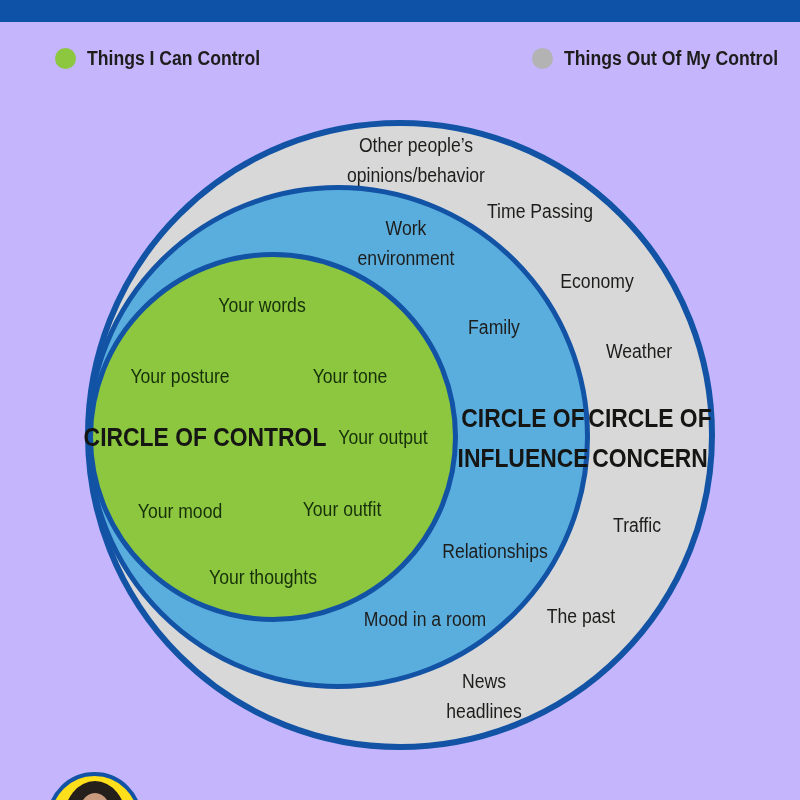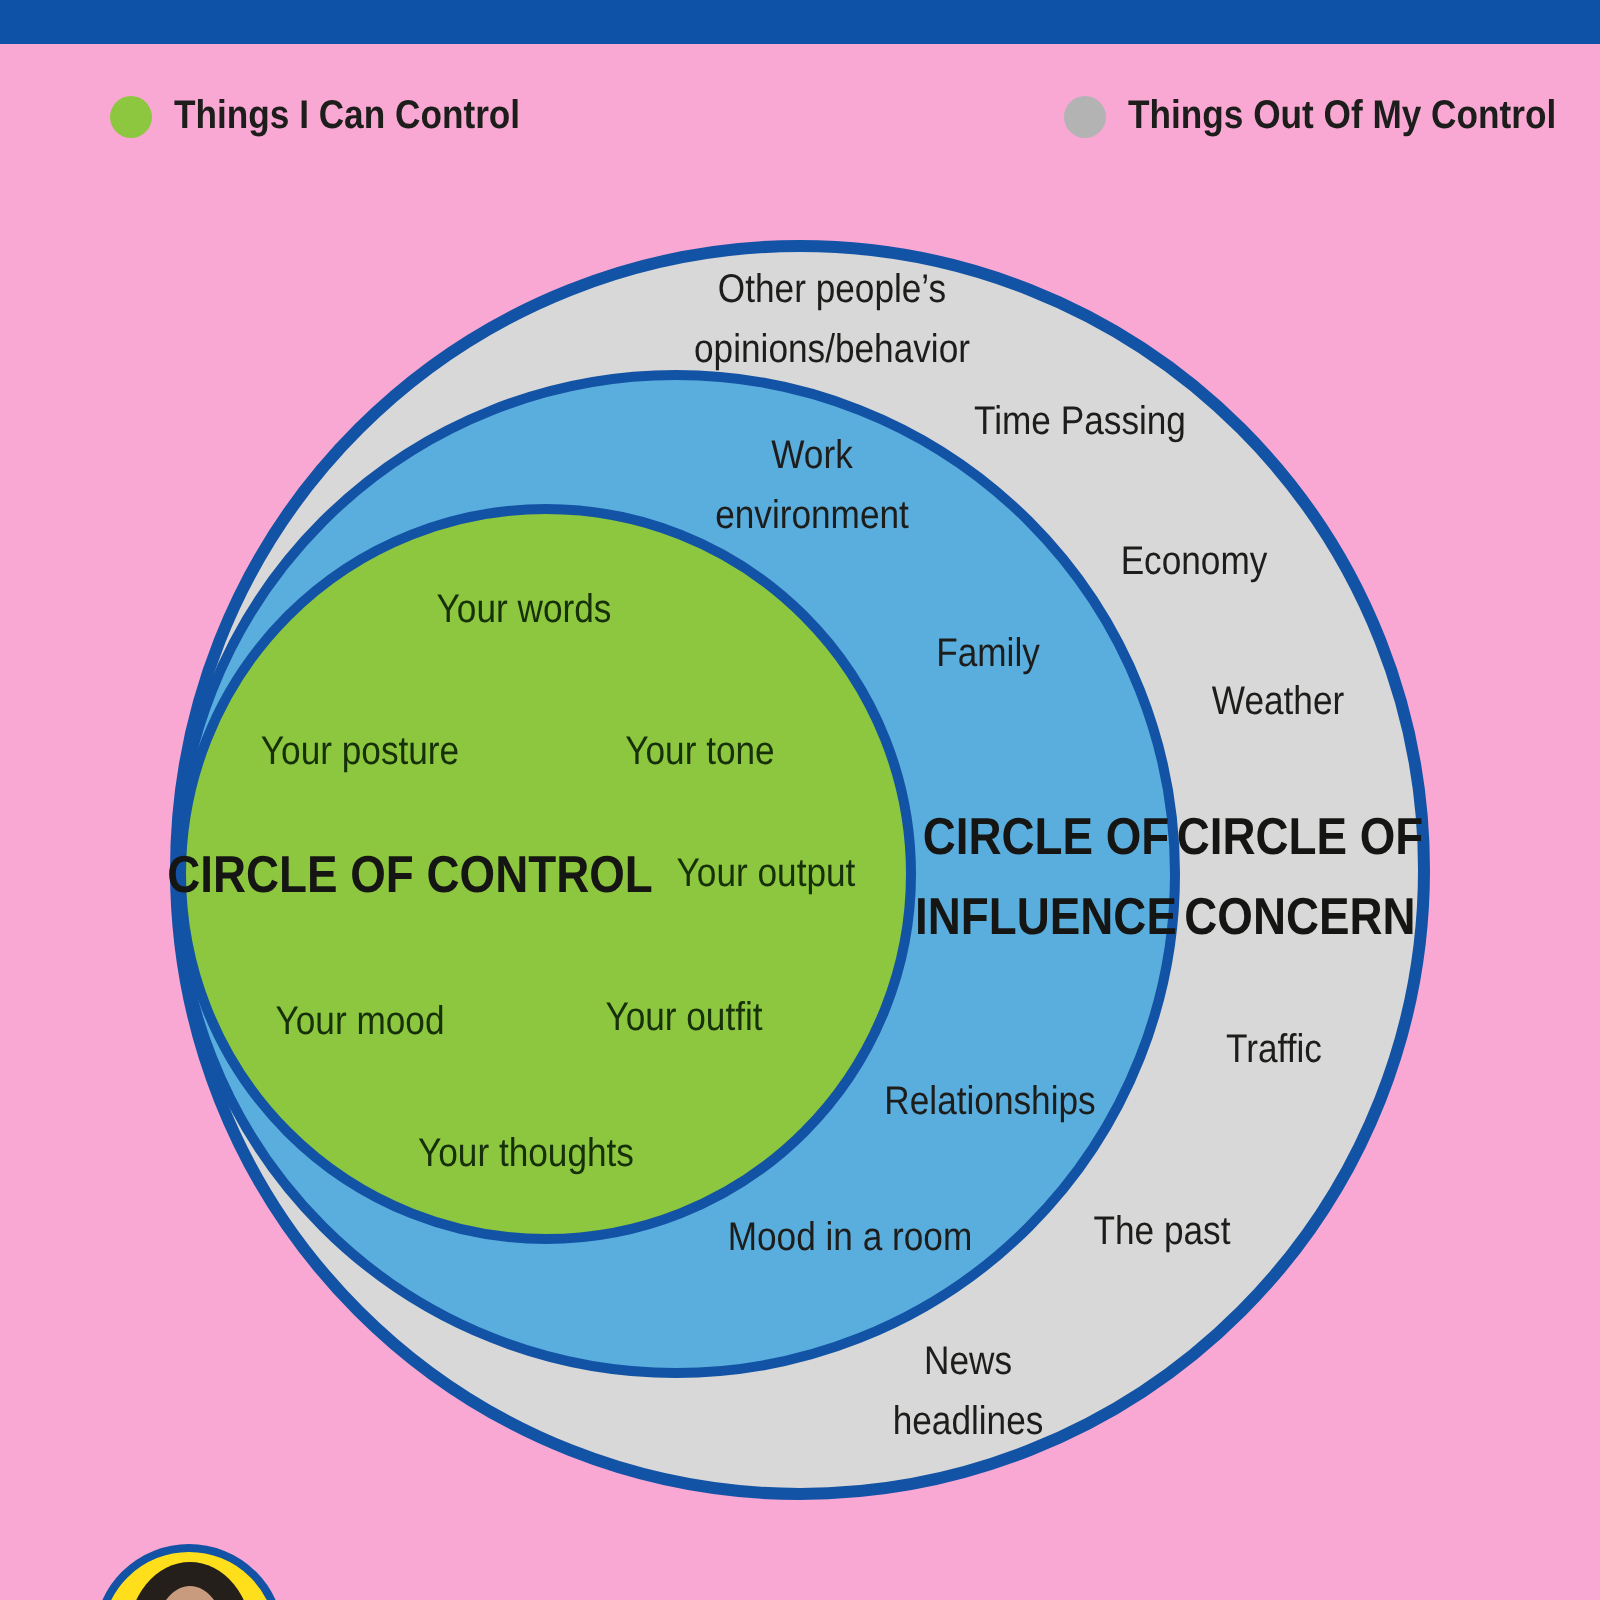--- a/index.html
+++ b/index.html
@@ -1,21 +1,21 @@
 <!DOCTYPE html>
 <html style="--header-blue: #0d52a6; --border-blue: #1353a5; --green: #8dc63f; --blue: #5aaede; --gray: #d8d8d8; --legend-gray-dot: #b3b3b3; --avatar-yellow: #ffdf1b; --hair-brown: #241f1b; --skin: #c99b7e;"><head>
 <meta charset="utf-8">
 <style>
   html, body { margin: 0; padding: 0; background: #ffffff; }
   .canvas {
     position: relative;
     width: 800px;
     height: 800px;
     overflow: hidden;
-    background: #f9a8d4;
+    background: #c4b5fd;
     font-family: "Liberation Sans", sans-serif;
   }
   .topbar {
     position: absolute;
     left: 0; top: 0;
     width: 800px; height: 22px;
     background: var(--header-blue);
   }
   .legend-item {
     position: absolute;

